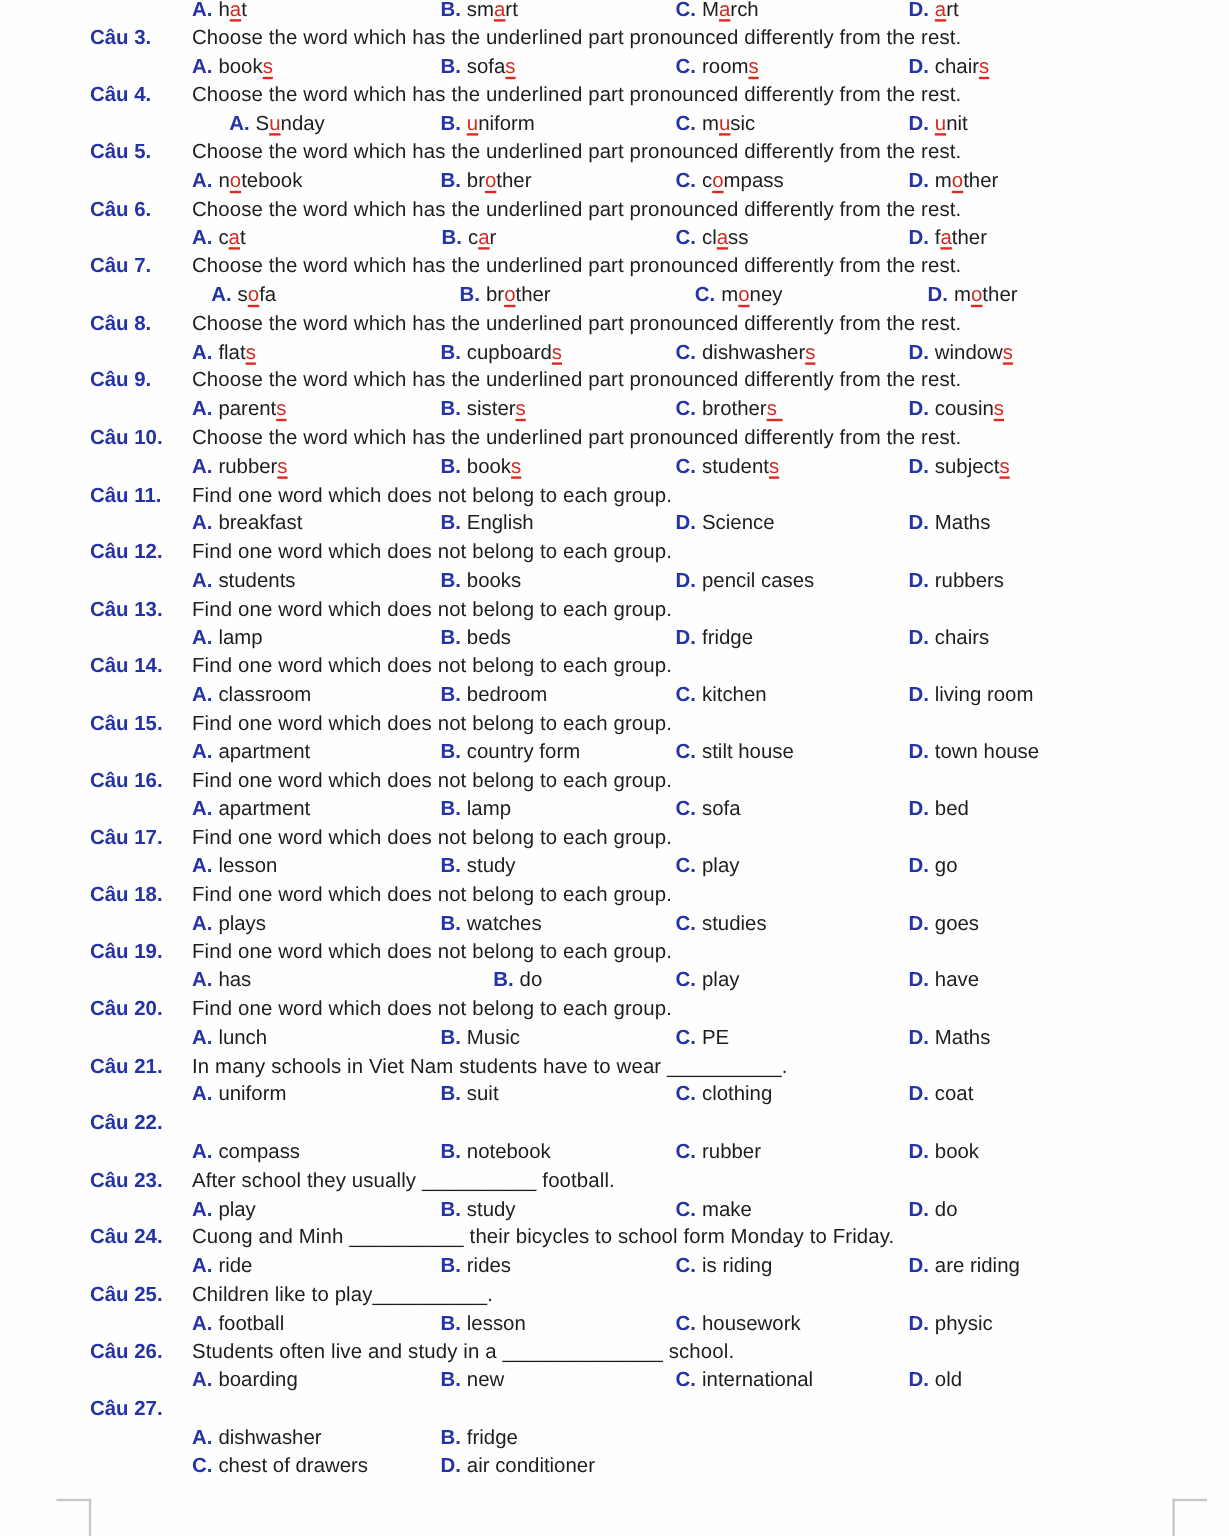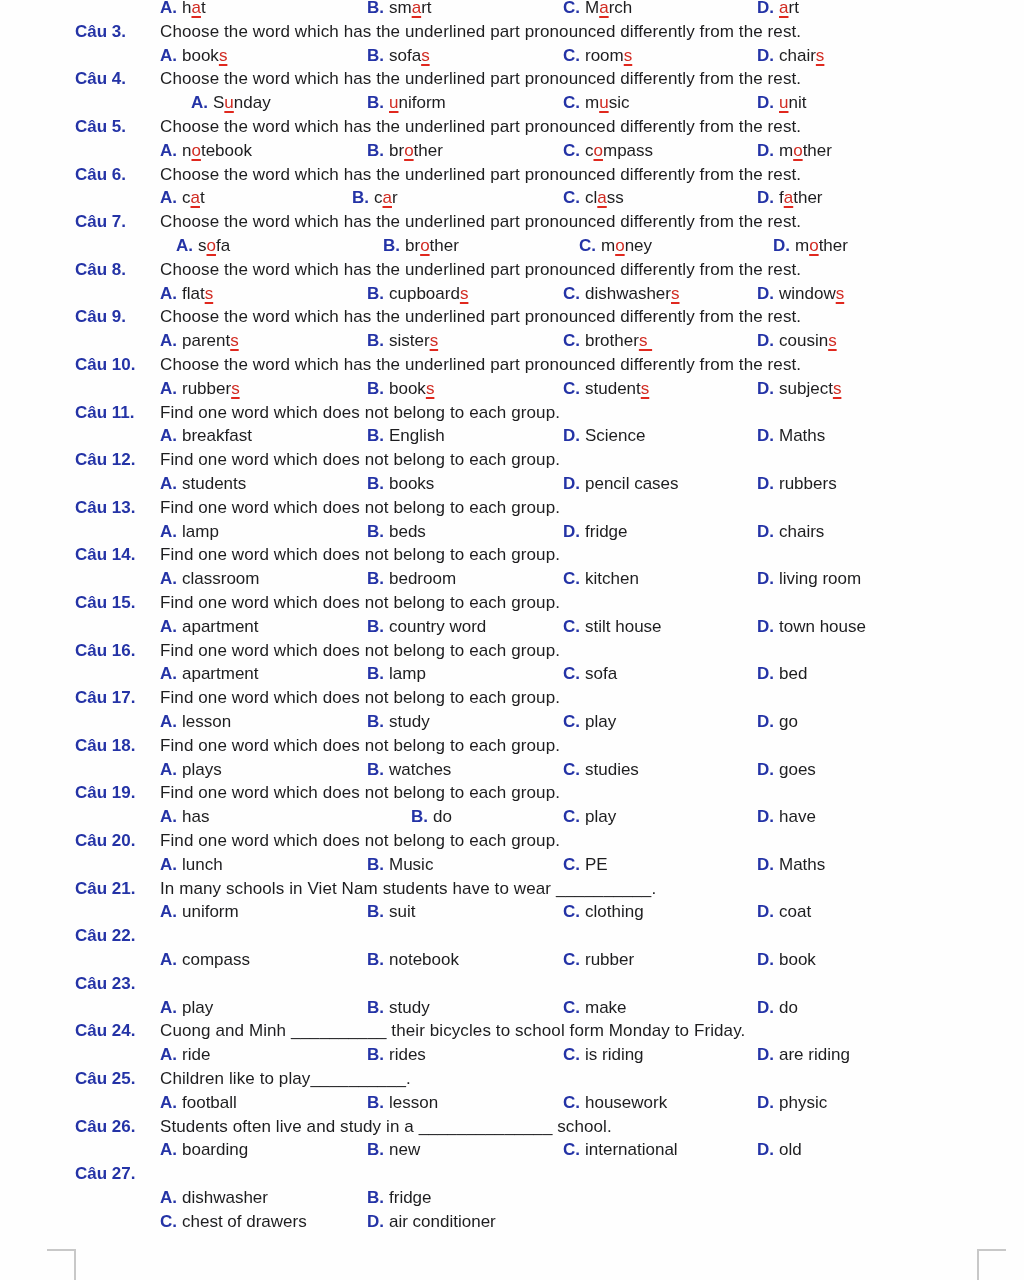--- a/index.html
+++ b/index.html
@@ -88,21 +88,21 @@
         <span class="opt" style="left: 367px;"><span class="lab">B.</span><span class="txt">br<span class="u">o</span>ther</span></span>
         <span class="opt" style="left: 563px;"><span class="lab">C.</span><span class="txt">c<span class="u">o</span>mpass</span></span>
         <span class="opt" style="left: 757px;"><span class="lab">D.</span><span class="txt">m<span class="u">o</span>ther</span></span>
       </div>
       <div class="row" style="top: 162.6px;">
         <span class="qnum">Câu 6.</span>
         <span class="qtext">Choose the word which has the underlined part pronounced differently from the rest.</span>
       </div>
       <div class="row" style="top: 186.4px;">
         <span class="opt" style="left: 160px;"><span class="lab">A.</span><span class="txt">c<span class="u">a</span>t</span></span>
-        <span class="opt" style="left: 352px;"><span class="lab">B.</span><span class="txt">c<span class="u">a</span>r</span></span>
+        <span class="opt" style="left: 368px;"><span class="lab">B.</span><span class="txt">c<span class="u">a</span>r</span></span>
         <span class="opt" style="left: 563px;"><span class="lab">C.</span><span class="txt">cl<span class="u">a</span>ss</span></span>
         <span class="opt" style="left: 757px;"><span class="lab">D.</span><span class="txt">f<span class="u">a</span>ther</span></span>
       </div>
       <div class="row" style="top: 210.2px;">
         <span class="qnum">Câu 7.</span>
         <span class="qtext">Choose the word which has the underlined part pronounced differently from the rest.</span>
       </div>
       <div class="row" style="top: 234px; margin-left: 16px;">
         <span class="opt" style="left: 160px;"><span class="lab">A.</span><span class="txt">s<span class="u">o</span>fa</span></span>
         <span class="opt" style="left: 367px;"><span class="lab">B.</span><span class="txt">br<span class="u">o</span>ther</span></span>
@@ -178,21 +178,21 @@
         <span class="opt" style="left: 367px;"><span class="lab">B.</span><span class="txt">bedroom</span></span>
         <span class="opt" style="left: 563px;"><span class="lab">C.</span><span class="txt">kitchen</span></span>
         <span class="opt" style="left: 757px;"><span class="lab">D.</span><span class="txt">living room</span></span>
       </div>
       <div class="row" style="top: 591px;">
         <span class="qnum">Câu 15.</span>
         <span class="qtext">Find one word which does not belong to each group.</span>
       </div>
       <div class="row" style="top: 614.8px;">
         <span class="opt" style="left: 160px;"><span class="lab">A.</span><span class="txt">apartment</span></span>
-        <span class="opt" style="left: 367px;"><span class="lab">B.</span><span class="txt">country word</span></span>
+        <span class="opt" style="left: 367px;"><span class="lab">B.</span><span class="txt">country form</span></span>
         <span class="opt" style="left: 563px;"><span class="lab">C.</span><span class="txt">stilt house</span></span>
         <span class="opt" style="left: 757px;"><span class="lab">D.</span><span class="txt">town house</span></span>
       </div>
       <div class="row" style="top: 638.6px;">
         <span class="qnum">Câu 16.</span>
         <span class="qtext">Find one word which does not belong to each group.</span>
       </div>
       <div class="row" style="top: 662.4px;">
         <span class="opt" style="left: 160px;"><span class="lab">A.</span><span class="txt">apartment</span></span>
         <span class="opt" style="left: 367px;"><span class="lab">B.</span><span class="txt">lamp</span></span>
@@ -253,20 +253,21 @@
         <span class="qnum">Câu 22.</span>
       </div>
       <div class="row" style="top: 948px;">
         <span class="opt" style="left: 160px;"><span class="lab">A.</span><span class="txt">compass</span></span>
         <span class="opt" style="left: 367px;"><span class="lab">B.</span><span class="txt">notebook</span></span>
         <span class="opt" style="left: 563px;"><span class="lab">C.</span><span class="txt">rubber</span></span>
         <span class="opt" style="left: 757px;"><span class="lab">D.</span><span class="txt">book</span></span>
       </div>
       <div class="row" style="top: 971.8px;">
         <span class="qnum">Câu 23.</span>
+        <span class="qtext">After school they usually __________ football.</span>
       </div>
       <div class="row" style="top: 995.6px;">
         <span class="opt" style="left: 160px;"><span class="lab">A.</span><span class="txt">play</span></span>
         <span class="opt" style="left: 367px;"><span class="lab">B.</span><span class="txt">study</span></span>
         <span class="opt" style="left: 563px;"><span class="lab">C.</span><span class="txt">make</span></span>
         <span class="opt" style="left: 757px;"><span class="lab">D.</span><span class="txt">do</span></span>
       </div>
       <div class="row" style="top: 1019.4px;">
         <span class="qnum">Câu 24.</span>
         <span class="qtext">Cuong and Minh __________ their bicycles to school form Monday to Friday.</span>

